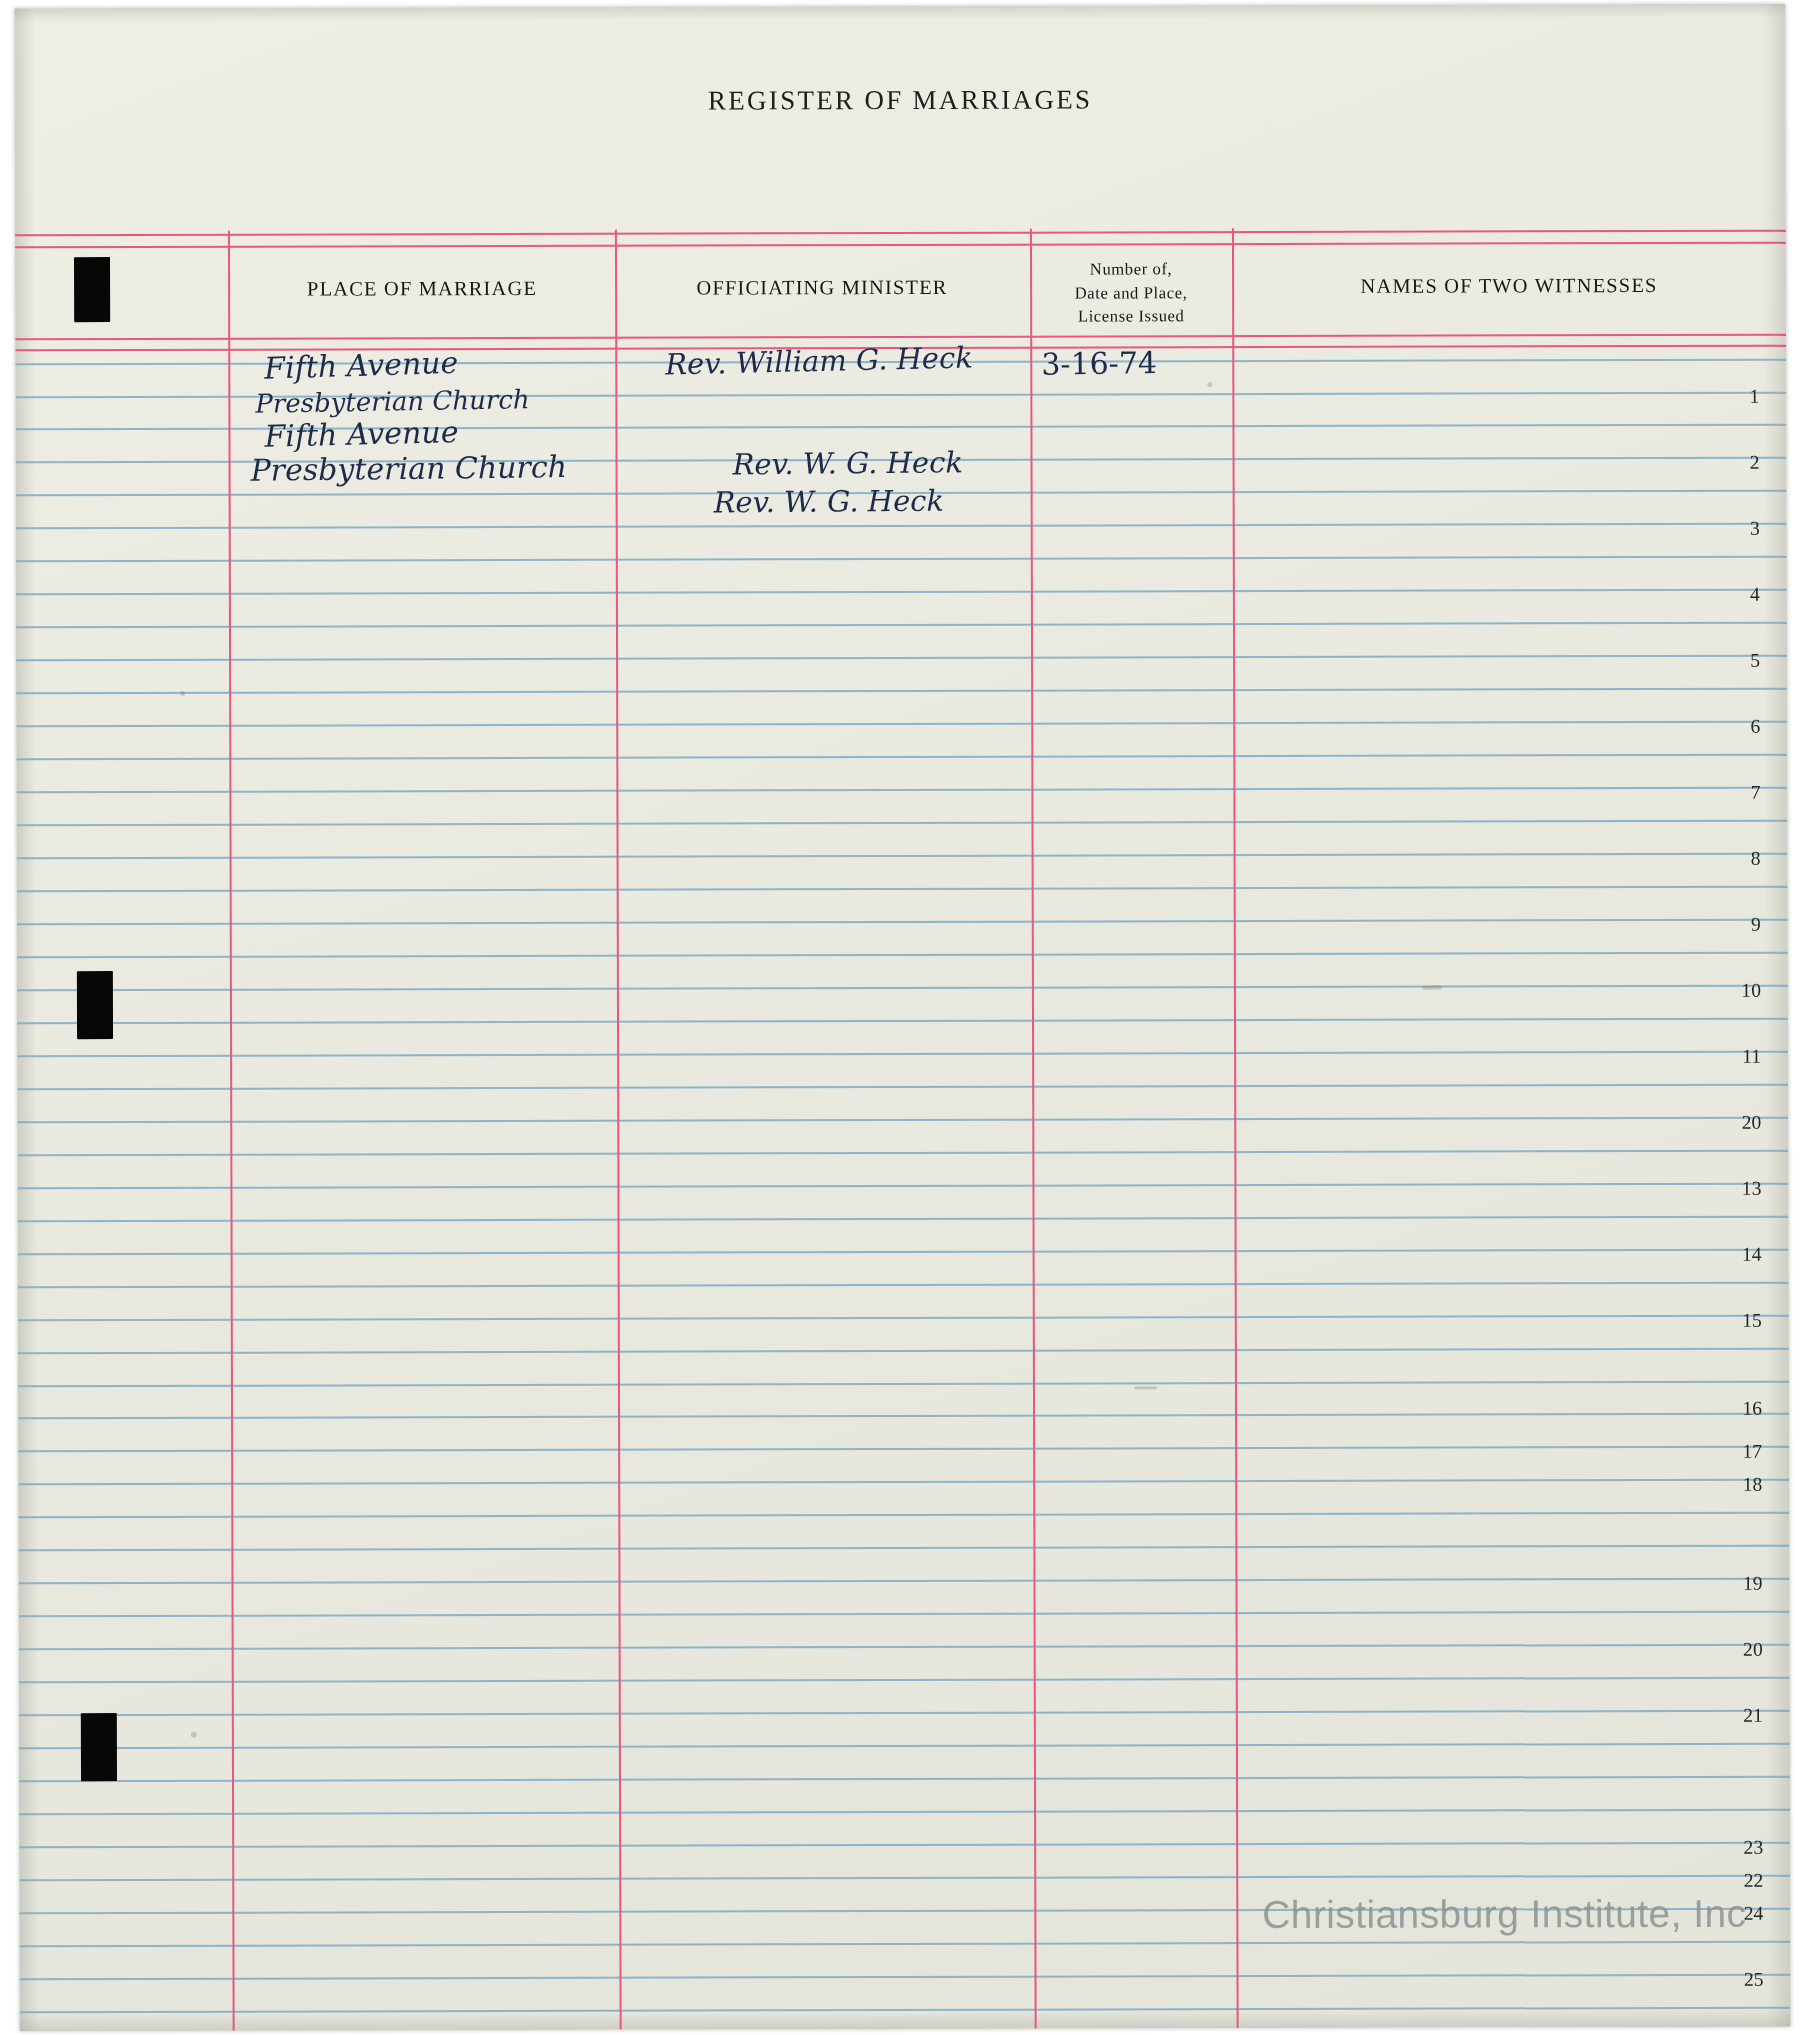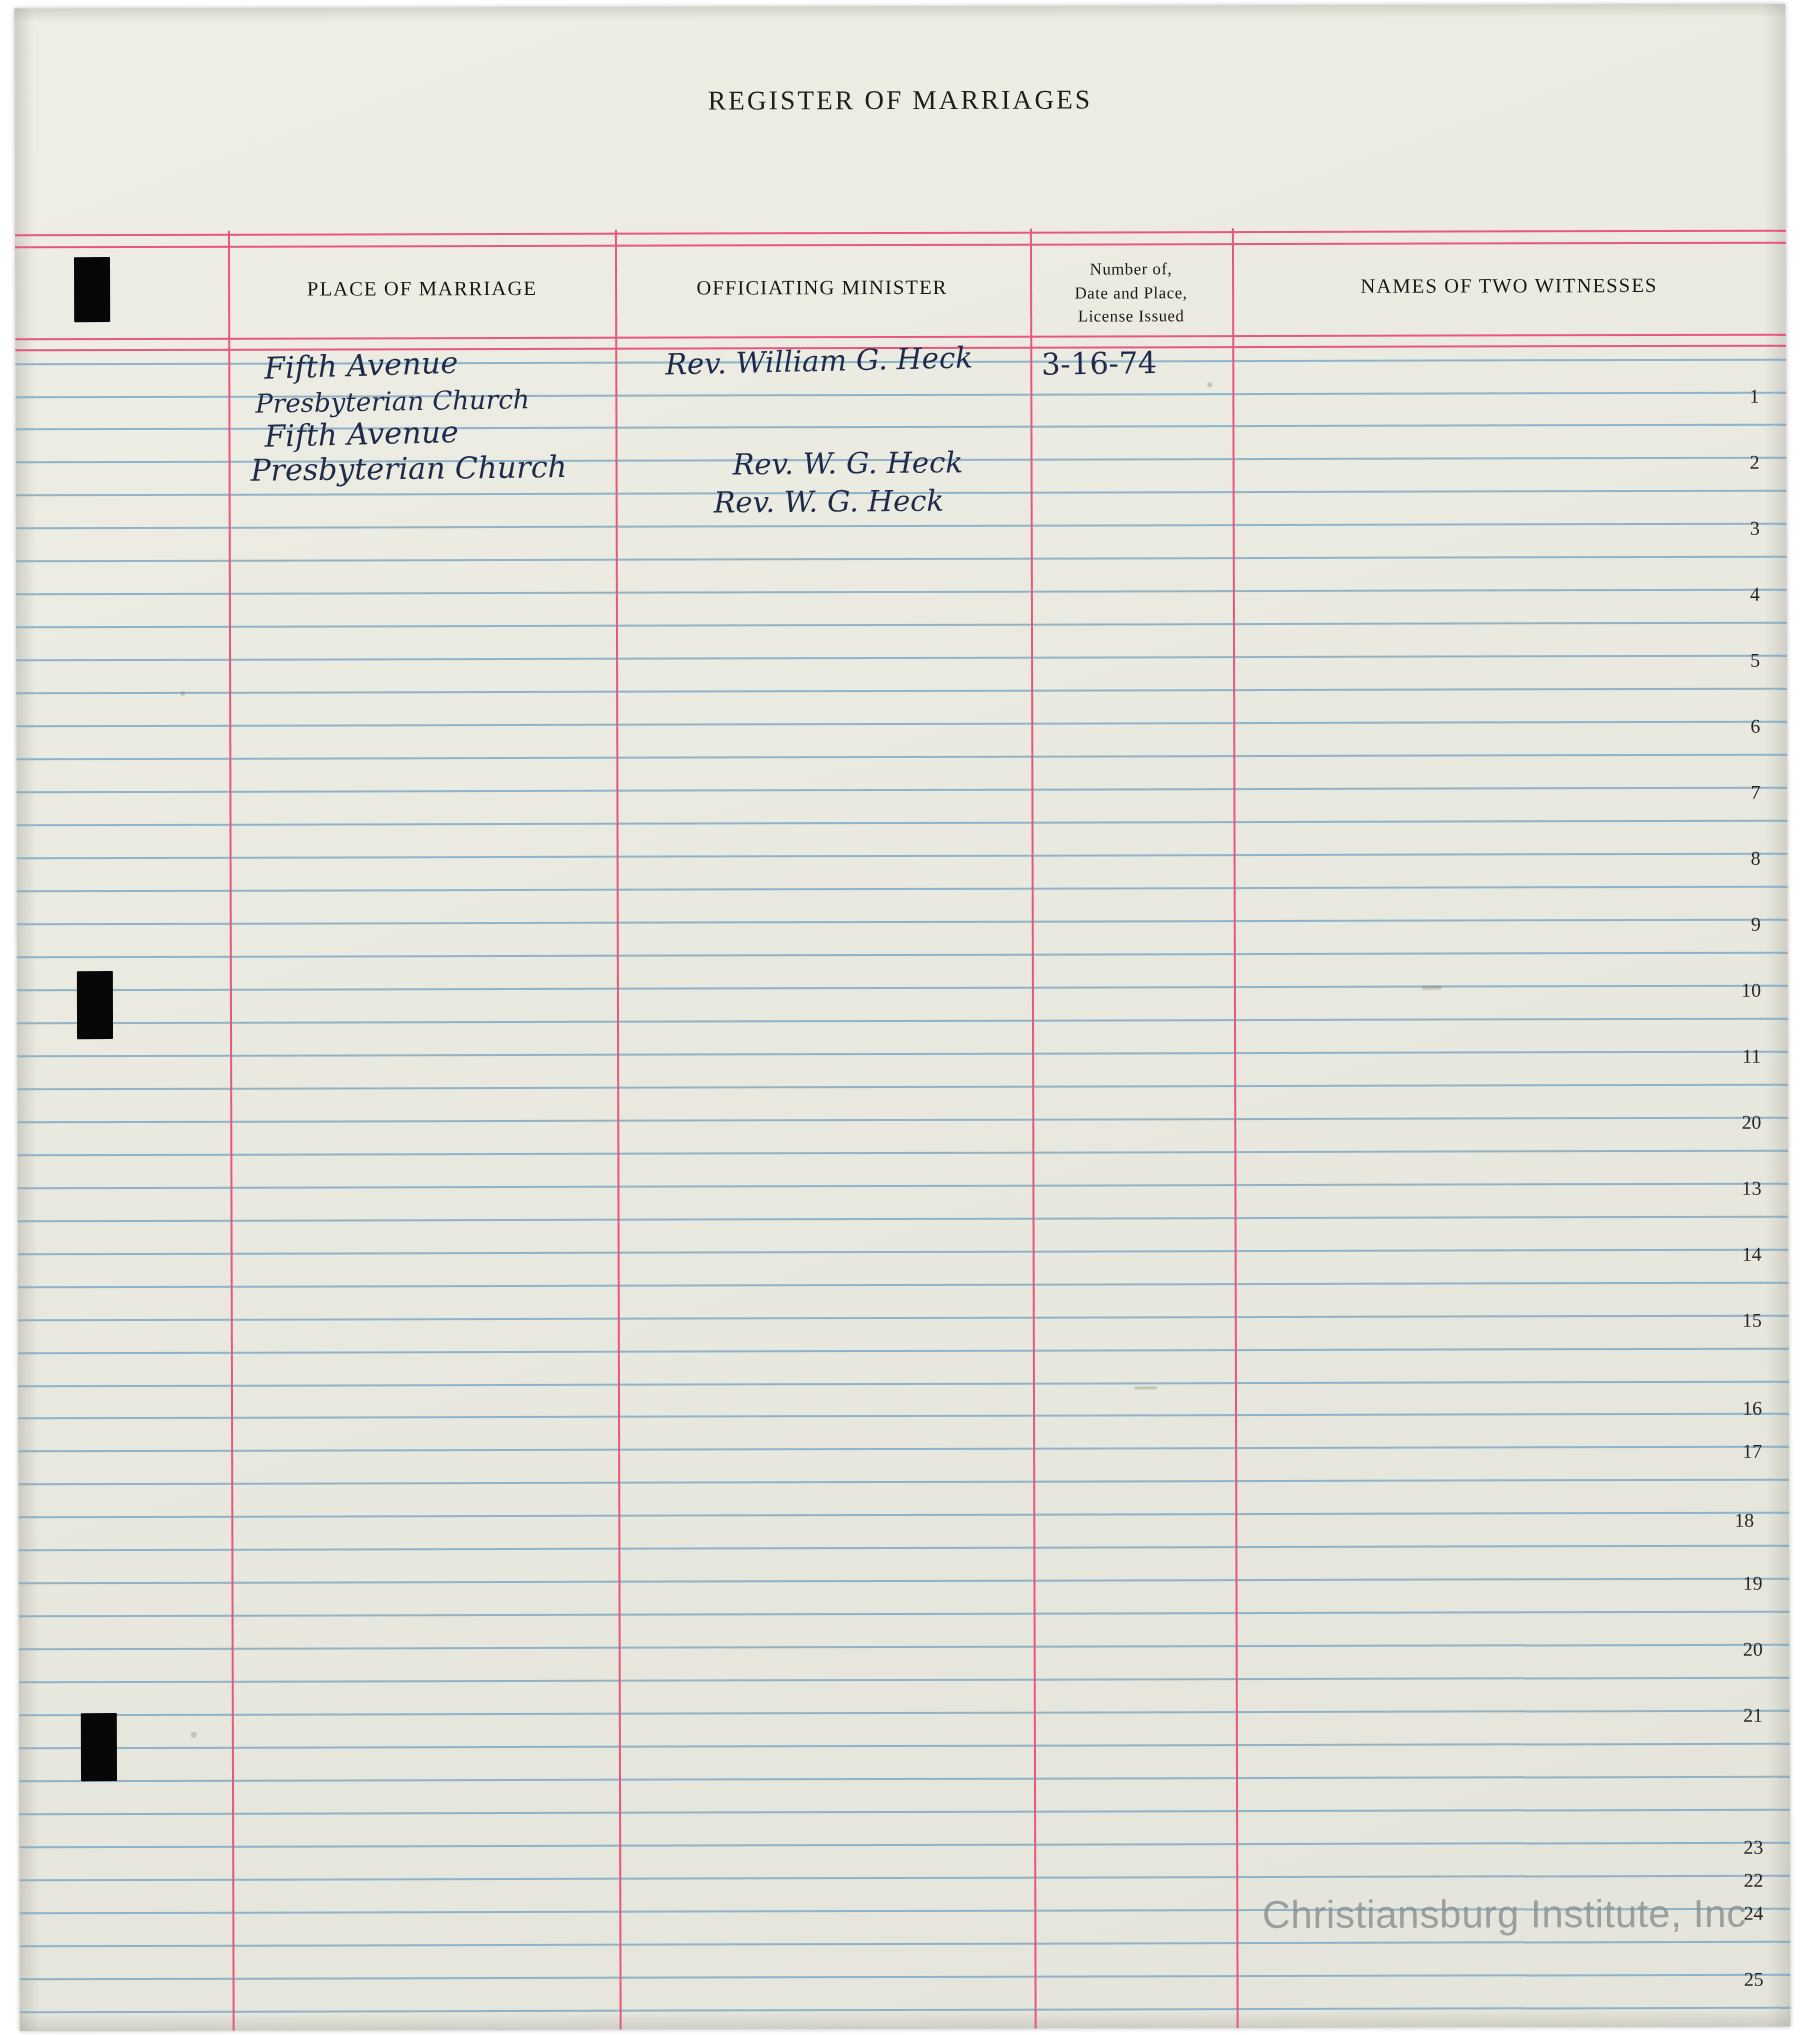--- a/index.html
+++ b/index.html
@@ -281,21 +281,21 @@
         <div class="rownum" style="top: 844px;">8</div>
         <div class="rownum" style="top: 910px;">9</div>
         <div class="rownum" style="top: 976px;">10</div>
         <div class="rownum" style="top: 1042px;">11</div>
         <div class="rownum" style="top: 1108px;">20</div>
         <div class="rownum" style="top: 1174px;">13</div>
         <div class="rownum" style="top: 1240px;">14</div>
         <div class="rownum" style="top: 1306px;">15</div>
         <div class="rownum" style="top: 1371px; margin-top: 23px;">16</div>
         <div class="rownum" style="top: 1437px;">17</div>
-        <div class="rownum" style="top: 1506px; text-align: center;">18</div>
+        <div class="rownum" style="top: 1470px;">18</div>
         <div class="rownum" style="top: 1569px; text-align: right;">19</div>
         <div class="rownum" style="top: 1635px;">20</div>
         <div class="rownum" style="top: 1701px;">21</div>
         <div class="rownum" style="top: 1866px;">22</div>
         <div class="rownum" style="top: 1833px;">23</div>
         <div class="rownum" style="top: 1899px;">24</div>
         <div class="rownum" style="top: 1965px;">25</div>
       </div>
 
     <div class="hand" style="left:249px; top:343px; font-size:30px; transform: rotate(-1.6deg);">Fifth Avenue</div>

